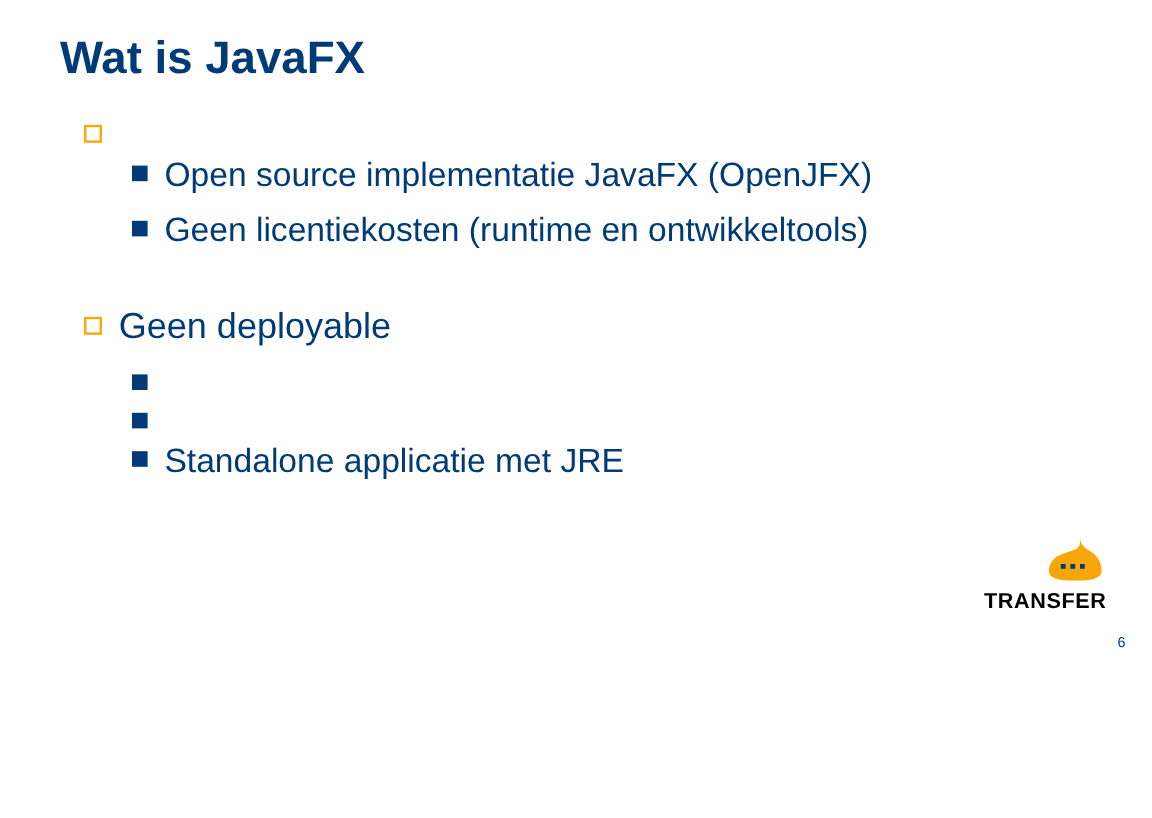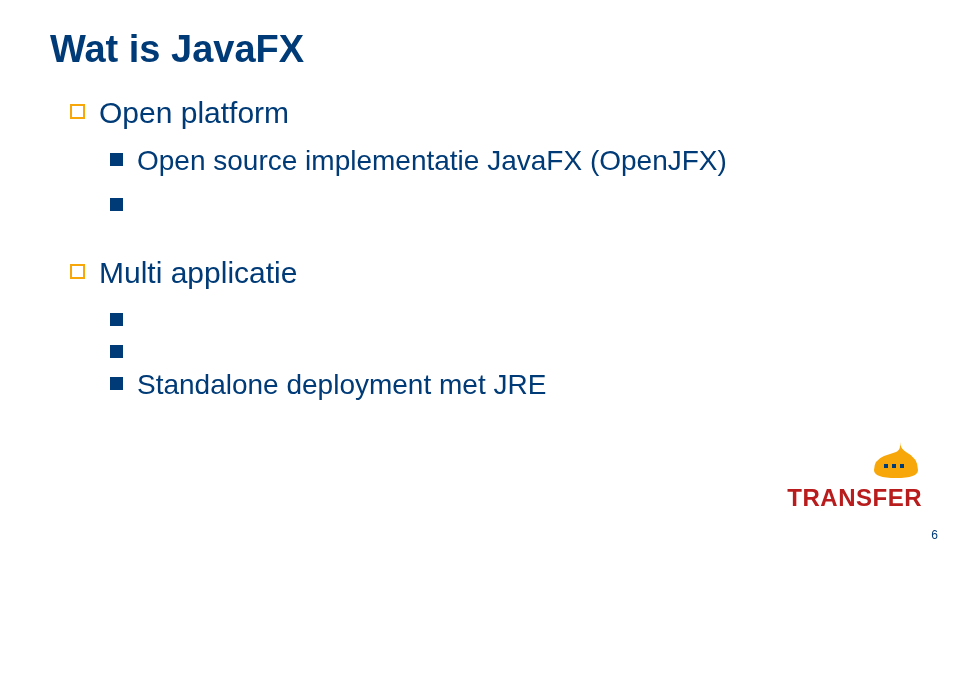--- a/index.html
+++ b/index.html
@@ -76,60 +76,60 @@
     bottom: 44px;
     text-align: right;
   }
   .logo-shape {
     width: 52px;
     height: 36px;
     margin-left: auto;
     margin-bottom: 2px;
   }
   .logo-text {
-    font-size: 24px;
+    font-size: 18px;
     font-weight: bold;
-    color: #b91c1c;
+    color: #000000;
     letter-spacing: 0.5px;
   }
 </style>
 </head>
 <body>
 
 <div class="slide">
 
   <h1 class="title">Wat is JavaFX</h1>
 
   <div class="level1 bullet-row">
     <span class="sq sq-outline"></span>
-    <span class="txt-l1">Open platform</span>
   </div>
   <div class="level2 bullet-row">
     <span class="sq sq-solid"></span>
     <span class="txt-l2">Open source implementatie JavaFX (OpenJFX)</span>
   </div>
   <div class="level2 bullet-row">
     <span class="sq sq-solid"></span>
+    <span class="txt-l2">Geen licentiekosten (runtime en ontwikkeltools)</span>
   </div>
 
   <div class="gap"></div>
 
   <div class="level1 bullet-row">
     <span class="sq sq-outline"></span>
-    <span class="txt-l1">Multi applicatie</span>
+    <span class="txt-l1">Geen deployable</span>
   </div>
   <div class="level2 bullet-row">
     <span class="sq sq-solid"></span>
   </div>
   <div class="level2 bullet-row">
     <span class="sq sq-solid"></span>
   </div>
   <div class="level2 bullet-row">
     <span class="sq sq-solid"></span>
-    <span class="txt-l2">Standalone deployment met JRE</span>
+    <span class="txt-l2">Standalone applicatie met JRE</span>
   </div>
 
   <div class="logo">
     <svg class="logo-shape" viewBox="0 0 52 36">
       <path d="M4 28 Q4 18 14 14 L26 10 Q30 8 30 4 L30 0 Q30 6 36 10 Q48 16 48 28 Q48 36 26 36 Q4 36 4 28 Z" fill="#f7a70a"></path>
       <rect x="14" y="22" width="4" height="4" fill="#003b77"></rect>
       <rect x="22" y="22" width="4" height="4" fill="#003b77"></rect>
       <rect x="30" y="22" width="4" height="4" fill="#003b77"></rect>
     </svg>
     <div class="logo-text">TRANSFER</div>

